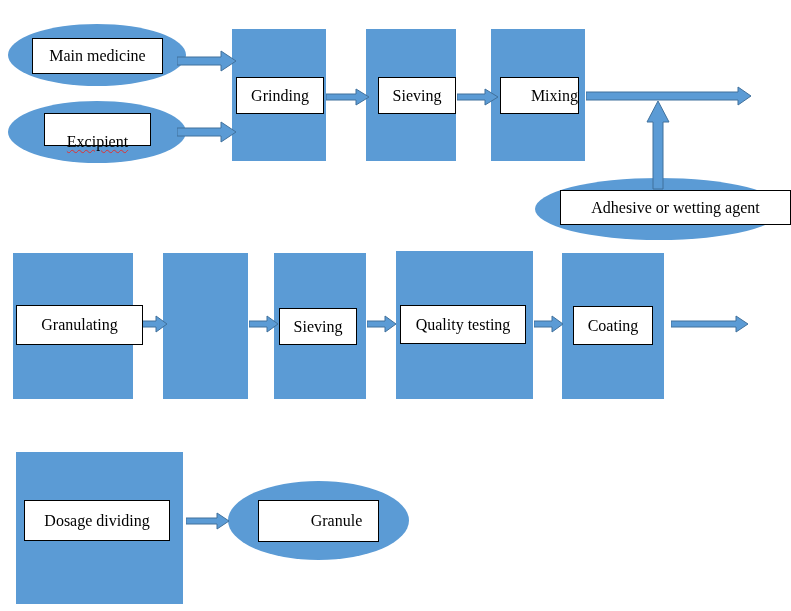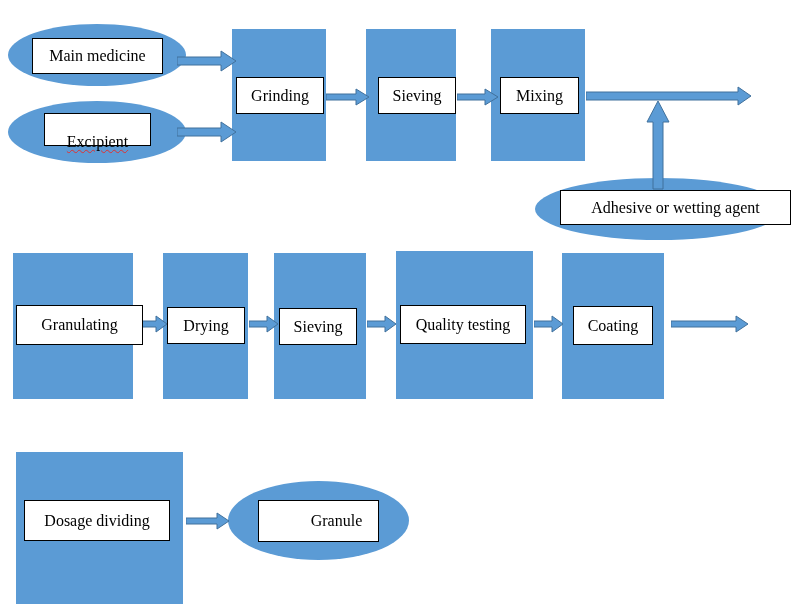--- a/index.html
+++ b/index.html
@@ -105,21 +105,21 @@
     <span>Sieving</span>
   </div>
 
   <div class="arrow" style="left:457px; top:88px; width:42px; height:18px;">
     <svg width="42" height="18" viewBox="0 0 42 18">
       <path d="M0,6 L28,6 L28,1 L41,9 L28,17 L28,12 L0,12 Z" fill="#5B9BD5" stroke="#41719C" stroke-width="1"></path>
     </svg>
   </div>
 
   <div class="proc-box" style="left:491px; top:29px; width:94px; height:132px;"></div>
-  <div class="label-plate" style="left:500px; top:77px; width:79px; height:37px;">
+  <div class="label-plate" style="left:500px; top:77px; width:79px; height:37px;justify-content:flex-end;">
     <span>Mixing</span>
   </div>
 
   <div class="arrow" style="left:586px; top:86px; width:166px; height:20px;">
     <svg width="166" height="20" viewBox="0 0 166 20">
       <path d="M0,6 L152,6 L152,1 L165,10 L152,19 L152,14 L0,14 Z" fill="#5B9BD5" stroke="#41719C" stroke-width="1"></path>
     </svg>
   </div>
 
   <div class="arrow" style="left:646px; top:100px; width:24px; height:90px;">
@@ -138,23 +138,20 @@
     <span>Granulating</span>
   </div>
 
   <div class="arrow" style="left:138px; top:315px; width:30px; height:18px;">
     <svg width="30" height="18" viewBox="0 0 30 18">
       <path d="M0,6 L18,6 L18,1 L29,9 L18,17 L18,12 L0,12 Z" fill="#5B9BD5" stroke="#41719C" stroke-width="1"></path>
     </svg>
   </div>
 
   <div class="proc-box" style="left:163px; top:253px; width:85px; height:146px;"></div>
-  <div class="label-plate" style="left:167px; top:307px; width:78px; height:37px;">
-    <span>Drying</span>
-  </div>
 
   <div class="arrow" style="left:249px; top:315px; width:30px; height:18px;">
     <svg width="30" height="18" viewBox="0 0 30 18">
       <path d="M0,6 L18,6 L18,1 L29,9 L18,17 L18,12 L0,12 Z" fill="#5B9BD5" stroke="#41719C" stroke-width="1"></path>
     </svg>
   </div>
 
   <div class="proc-box" style="left:274px; top:253px; width:92px; height:146px;"></div>
   <div class="label-plate" style="left:279px; top:308px; width:78px; height:37px;">
     <span>Sieving</span>

